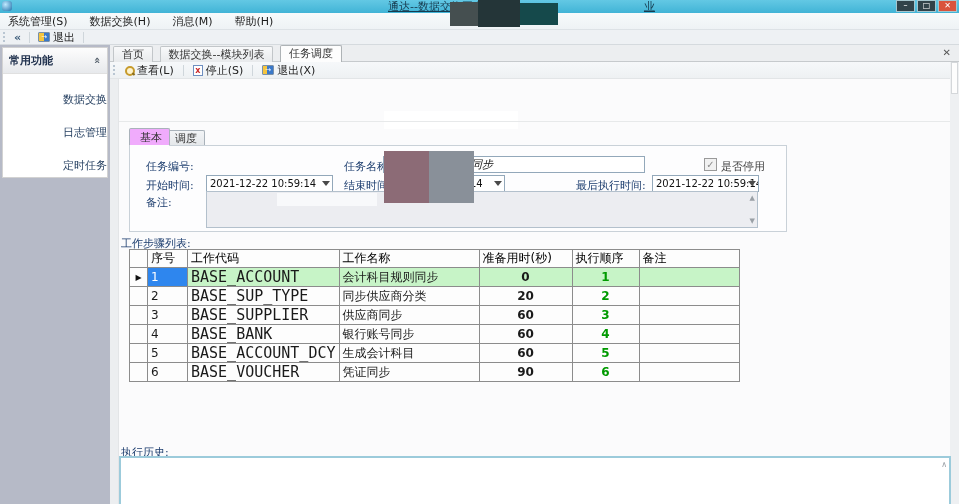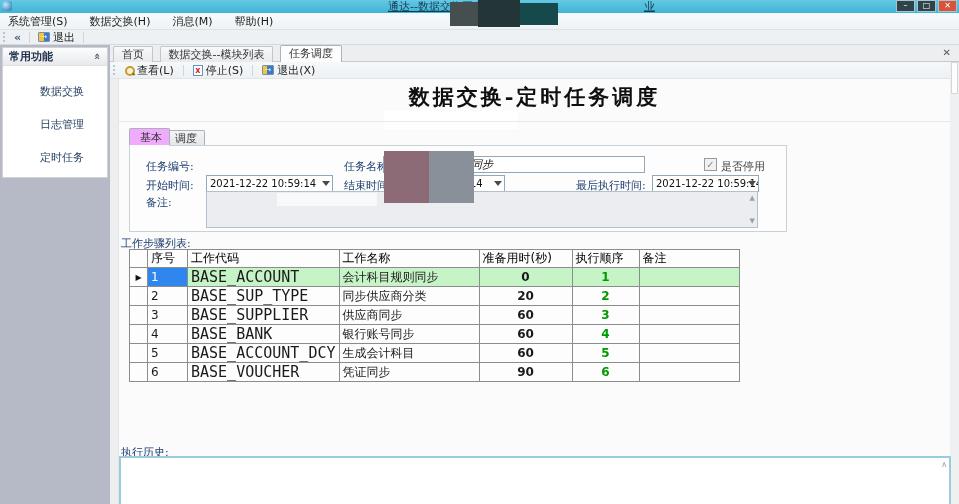--- a/index.html
+++ b/index.html
@@ -38,25 +38,25 @@
   .collapse-btn { color:#3a5a78; font-weight:bold; padding:0 4px; }
   .vsep { width:1px; height:11px; background:#cfd6db; margin:0 4px; }
   .exit-quick { display:flex; align-items:center; gap:3px; padding:0 4px; }
   .exit-ico { width:12px; height:10px; background:linear-gradient(90deg,#f5c53e 45%,#3b79c9 45%);
     border:1px solid #7a90a8; border-radius:1px; font-size:7px; color:#fff; line-height:8px; text-align:center; }
 
   
   .sidebar-bg { position:absolute; left:0; top:45px; width:110px; height:459px; background:#b6bac7; }
   .sidebar-panel { position:absolute; left:2px; top:2px; width:106px; height:131px;
     background:#fff; border:1px solid #d2d2d2; }
-  .sidebar-head { height:18px; background:linear-gradient(#fdfdfd,#e7e9ec);
+  .sidebar-head { height:26px; background:linear-gradient(#fdfdfd,#e7e9ec);
     border-bottom:1px solid #e0e0e0; display:flex; align-items:center;
     justify-content:space-between; padding:0 6px; font-weight:bold; color:#21324e;gap:12px; }
   .collapse-ico { color:#55606c; font-weight:bold; display:inline-block; transform:rotate(90deg); }
-  .side-item { text-align:left; margin-top:18px; color:#1f3a5c; cursor:default;margin-left:37px; }
+  .side-item { text-align:right; margin-top:18px; color:#1f3a5c; cursor:default; }
 
   
   .content { position:absolute; left:110px; top:45px; width:849px; height:459px; background:#eceef0; }
 
   .tabstrip { position:absolute; left:0; top:0; width:849px; height:17px;
     background:#eceef0; border-bottom:1px solid #c6cacd; }
   .tab { display:inline-block; height:16px; line-height:15px; padding:0 8px; margin-left:3px;
     background:linear-gradient(#f8f9fa,#e8eaec); border:1px solid #c2c6c9; border-bottom:none;
     border-radius:2px 2px 0 0; color:#333; vertical-align:bottom; }
   .tab.active { background:#fdfdfd; height:17px; line-height:16px; border-color:#aeb3b6; position:relative; z-index:2; }
@@ -210,21 +210,20 @@
       <span>退出(X)</span>
     </span>
   </div>
 
   <div class="vscroll">
     <span class="thumb"></span>
   </div>
 
   <div class="panel">
 
-    <div class="page-title">数据交换-定时任务调度</div>
     <div class="redact r-white1"></div>
     <div class="divider"></div>
 
     <span class="ftab ftab2">调度</span>
     <span class="ftab ftab1 active">基本</span>
 
     <div class="groupbox"></div>
 
     <span class="flabel" style="left:27px; top:80px;text-align:right;">任务编号:</span>
     <span class="flabel" style="left:225px; top:80px;">任务名称:</span>

